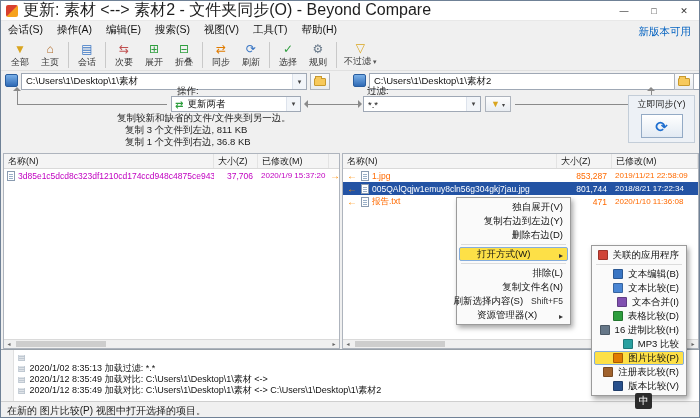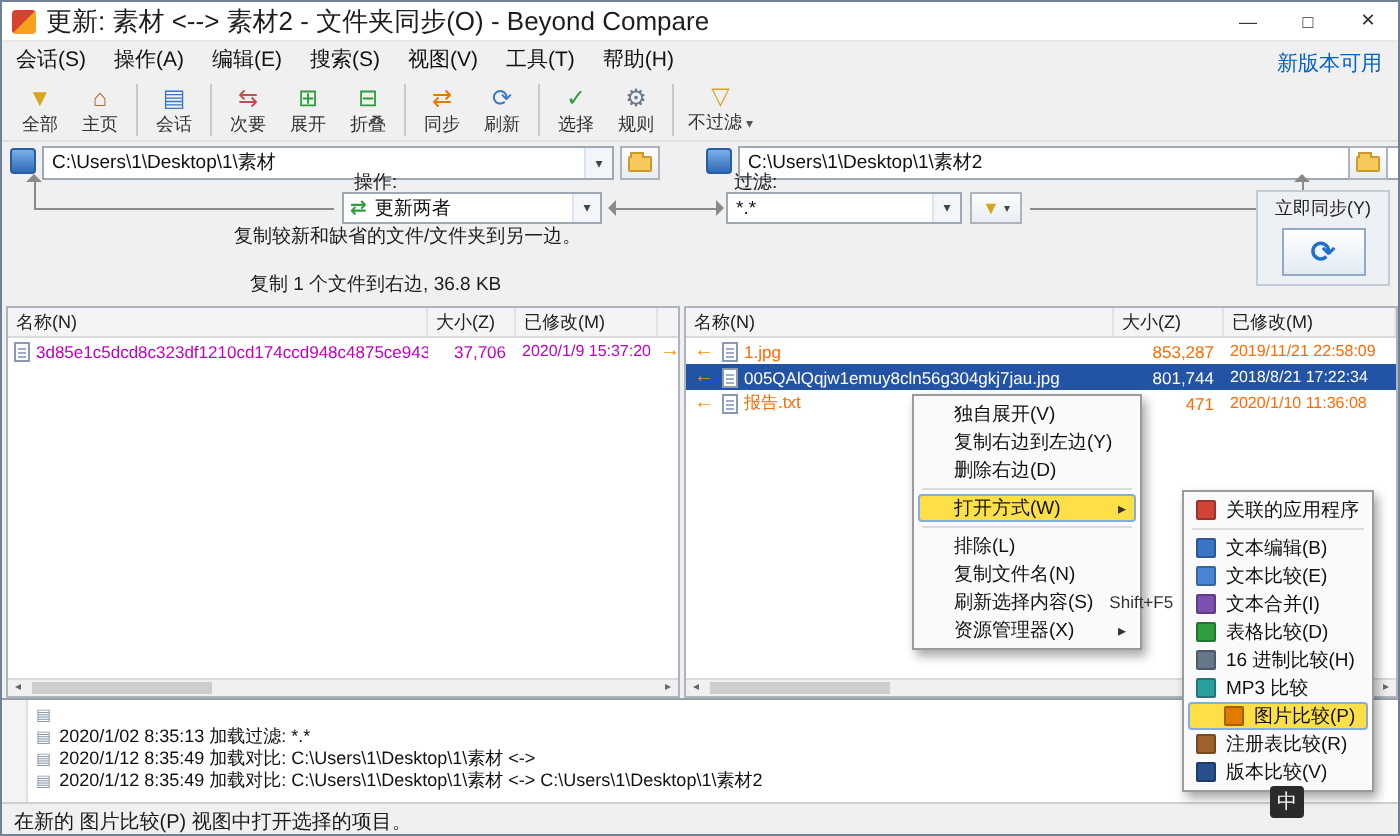--- a/index.html
+++ b/index.html
@@ -3,21 +3,21 @@
 <meta charset="utf-8">
 <style>
   *{box-sizing:border-box;margin:0;padding:0;}
   html,body{width:700px;height:418px;}
   body{font-family:"Liberation Sans","DejaVu Sans",sans-serif;background:#9aa4ad;}
   .window{position:absolute;top:0;left:0;width:700px;height:418px;background:#f0f0f0;border:1px solid #6f8196;overflow:hidden;}
 
   
   .titlebar{position:absolute;top:0;left:0;right:0;height:20px;background:#ffffff;display:flex;align-items:center;border-bottom:1px solid #e8e8e8;}
   .app-icon{width:12px;height:12px;margin:0 5px 0 5px;border-radius:2px;background:linear-gradient(135deg,#d8402f 49%,#f6a21d 51%);flex:0 0 auto;}
-  .title-text{font-size:13px;color:#1d1d1d;white-space:nowrap;}
+  .title-text{font-size:16px;color:#1d1d1d;white-space:nowrap;}
   .win-controls{margin-left:auto;display:flex;height:100%;}
   .win-btn{width:30px;display:flex;align-items:center;justify-content:center;font-size:9px;color:#333;}
 
   
   .menubar{position:absolute;top:20px;left:0;right:0;height:18px;display:flex;align-items:flex-end;font-size:10.5px;color:#111;}
   .menu-item{padding:2px 7px;}
   .update-link{margin-left:auto;margin-right:8px;color:#0563c1;}
 
   
   .toolbar{position:absolute;top:38px;left:0;right:0;height:32px;display:flex;align-items:center;padding-left:4px;border-bottom:1px solid #e0e0e0;}
@@ -79,21 +79,21 @@
   
   .log{position:absolute;top:348px;left:0;right:0;height:52px;background:#fff;border-top:1px solid #98a0a8;display:flex;}
   .log-gutter{width:13px;background:#f3f3f3;border-right:1px solid #e0e0e0;}
   .log-rows{flex:1;padding:2px 4px;font-size:9px;color:#111;}
   .log-row{height:11px;line-height:11px;display:flex;gap:4px;white-space:nowrap;overflow:hidden;}
   .log-ico{color:#8899aa;font-size:8px;flex:0 0 auto;}
   .statusbar{position:absolute;top:400px;left:0;right:0;height:18px;background:#f0f0f0;border-top:1px solid #cfcfcf;display:flex;align-items:center;font-size:10px;color:#1a1a1a;padding-left:6px;}
 
   
   .ctx{position:absolute;background:#fafafa;border:1px solid #9b9b9b;box-shadow:2px 3px 5px rgba(0,0,0,.35);font-size:9.5px;color:#111;padding:2px;z-index:50;}
-  .ctx-item{display:flex;align-items:center;height:14px;padding:0 5px 0 18px;white-space:nowrap;}
+  .ctx-item{display:flex;align-items:center;height:14px;padding:0 5px 0 18px;white-space:nowrap;justify-content:flex-end;}
   .ctx-item.bold{font-weight:bold;}
   .ctx-item.hl{background:#fde047;border:1px solid #84acdd;border-radius:2px;height:14px;padding:0 4px 0 17px;}
   .ctx-sep{height:1px;background:#dcdcdc;margin:2px 2px;}
   .ctx-caret{margin-left:auto;padding-left:8px;}
   .ctx-caret::after{content:"▸";font-size:8px;color:#333;}
   .ctx-shortcut{margin-left:auto;padding-left:8px;font-size:8.5px;color:#333;}
   .sm-item{padding-left:4px;}
   .sm-ico{width:10px;height:10px;border-radius:1px;margin-right:5px;flex:0 0 auto;border:1px solid rgba(0,0,0,.25);}
   .smi0{background:#d04438}.smi1{background:#3a76c4}.smi2{background:#8050b0}.smi3{background:#4a86d4}
   .smi4{background:#2e9e3e}.smi5{background:#667788}.smi6{background:#2aa0a0}.smi7{background:#e07b00}
@@ -215,20 +215,21 @@
   <div class="vline" style="left:16px;top:89px;height:14px;"></div>
   <div class="tri tri-up" style="left:12px;top:82px;"></div>
   <div class="hline" style="left:306px;top:103px;width:52px;"></div>
   <div class="tri tri-left" style="left:299px;top:99px;"></div>
   <div class="tri tri-right" style="left:357px;top:99px;"></div>
   <div class="hline" style="left:514px;top:103px;width:137px;"></div>
   <div class="vline" style="left:650px;top:89px;height:14px;"></div>
   <div class="tri tri-up" style="left:646px;top:82px;"></div>
 
   <span class="desc" style="left:116px;top:111px;text-align:center;">复制较新和缺省的文件/文件夹到另一边。</span>
+  <span class="desc" style="left:124px;top:123px;">复制 3 个文件到左边, 811 KB</span>
   <span class="desc" style="left:124px;top:135px;">复制 1 个文件到右边, 36.8 KB</span>
 
   <div class="sync-group">
     <div class="sync-label">立即同步(Y)</div>
     <div class="sync-btn">
       <span class="sync-glyph">⟳</span>
     </div>
   </div>
 
   <div class="pane" style="left:2px;width:337px;">

